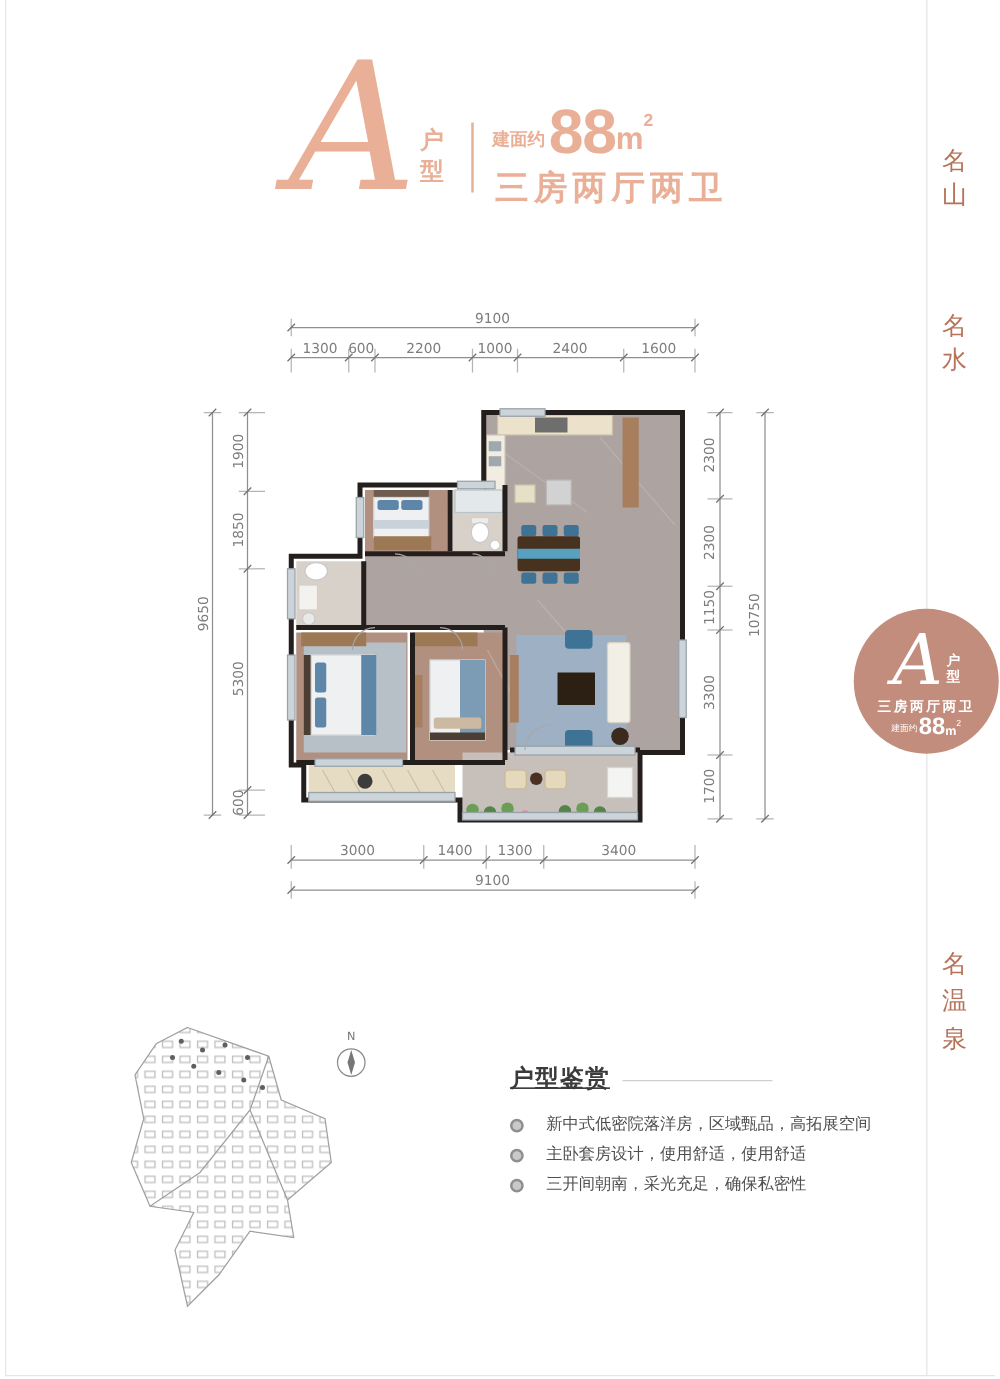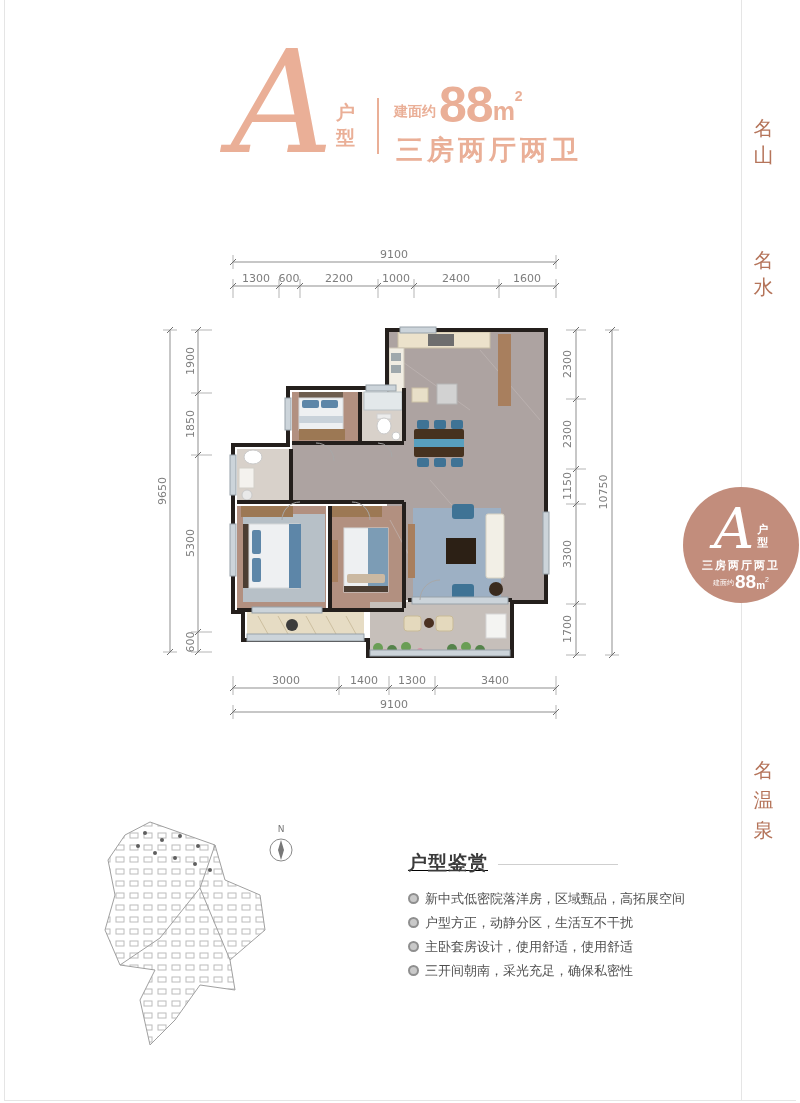--- a/index.html
+++ b/index.html
@@ -66,21 +66,21 @@
   #siteplan{position:absolute;left:100px;top:818px;}
   #compass{position:absolute;left:266px;top:822px;}
   #compass text{font-family:"DejaVu Sans",sans-serif;font-size:9px;fill:#777;}
 
   
   .features{position:absolute;left:408px;top:850px;width:290px;z-index:2;}
   .features-head{display:flex;align-items:center;text-decoration:underline;}
   .features-title{font-size:19px;font-weight:bold;color:#3b3b3b;letter-spacing:1px;}
   .features-rule{width:120px;height:1px;background:#cfcfcf;margin-left:10px;margin-top:3px;}
   .features ul{list-style:none;margin:14px 0 0 0;padding:0;}
-  .features li{display:flex;align-items:flex-start;margin-bottom:7px;}
+  .features li{display:flex;align-items:center;margin-bottom:7px;gap:12px;}
   .f-bullet{flex:0 0 auto;width:7px;height:7px;border:2px solid #8f8f8f;border-radius:50%;
     background:#c9c9c9;margin:3px 6px 0 0;}
   .f-text{font-size:13px;color:#4f4f4f;line-height:17px;white-space:nowrap;}
 </style>
 </head>
 <body>
 
 <div class="frame" id="frame-left"></div>
 <div class="frame" id="frame-right"></div>
 <div class="frame" id="frame-bottom"></div>
@@ -417,24 +417,20 @@
     <span class="features-title">户型鉴赏</span>
     <span class="features-rule"></span>
   </div>
   <ul>
     <li>
       <span class="f-bullet"></span>
       <span class="f-text">新中式低密院落洋房，区域甄品，高拓展空间</span>
     </li>
     <li>
       <span class="f-bullet"></span>
-      <span class="f-text">户型方正，动静分区，生活互不干扰</span>
-    </li>
-    <li>
-      <span class="f-bullet"></span>
       <span class="f-text">主卧套房设计，使用舒适，使用舒适</span>
     </li>
     <li>
       <span class="f-bullet"></span>
       <span class="f-text">三开间朝南，采光充足，确保私密性</span>
     </li>
   </ul>
 </div>
 
 </body></html>

